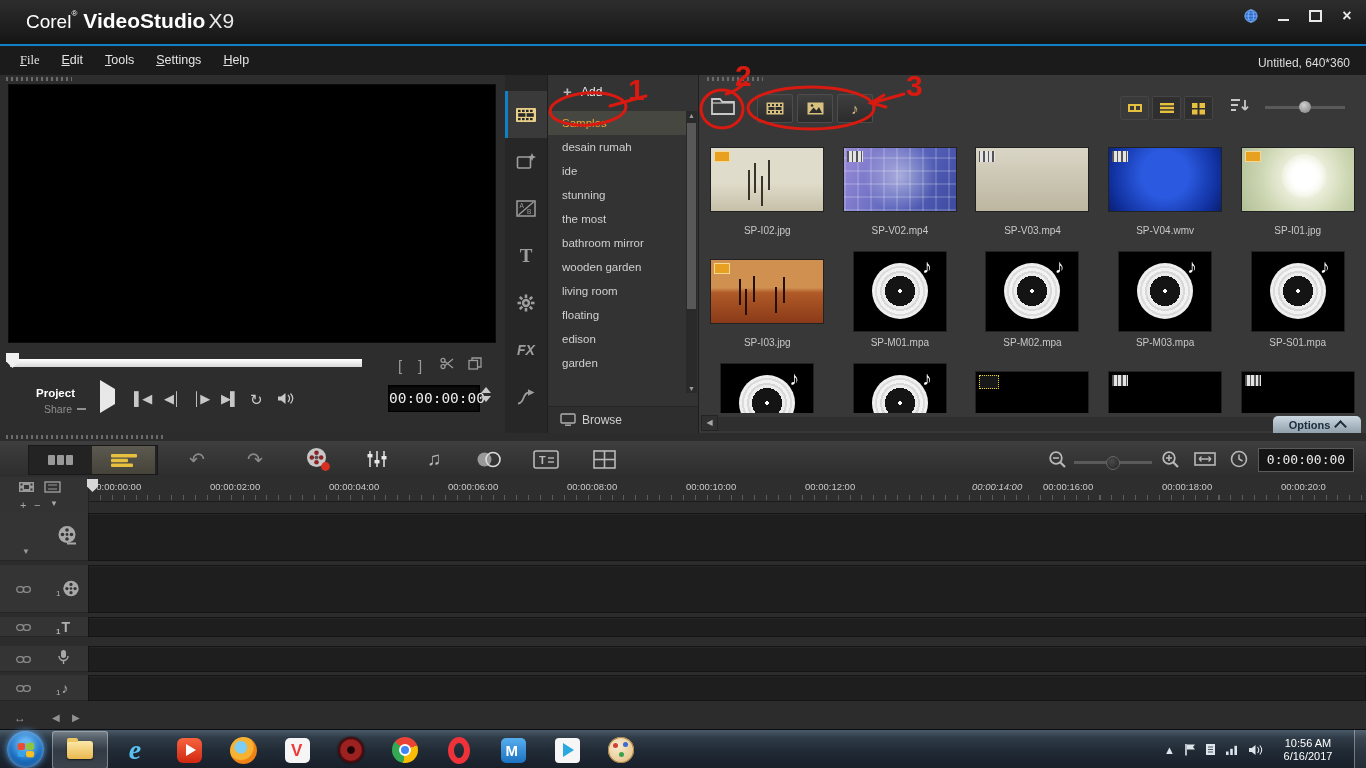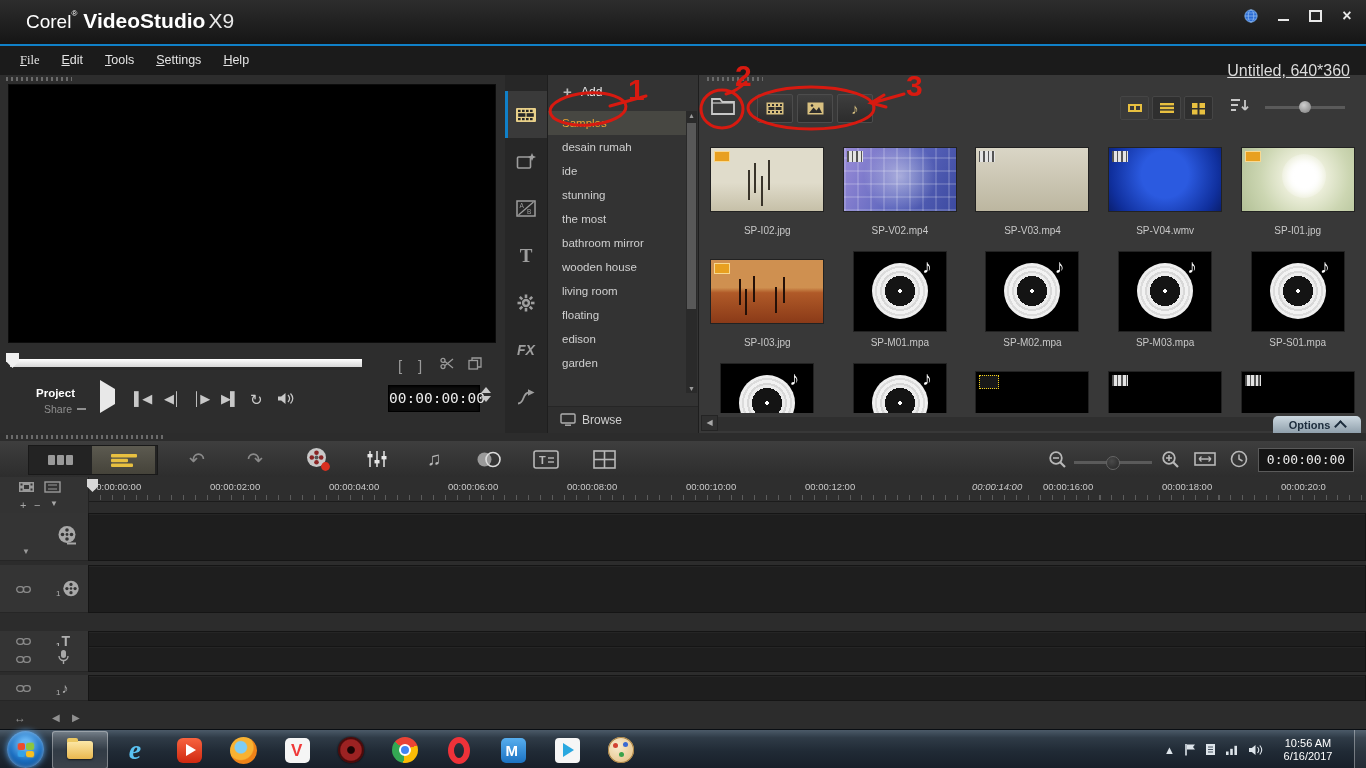--- a/index.html
+++ b/index.html
@@ -22,21 +22,21 @@
   .win-controls{position:absolute;right:12px;top:9px;display:flex;align-items:center;gap:18px;}
   .wc{color:#e8e8e8;display:flex;align-items:center;justify-content:center;width:14px;height:14px;}
   .wc-min i{display:block;width:11px;height:2px;background:#e8e8e8;margin-top:8px;}
   .wc-max i{display:block;width:9px;height:8px;border:2px solid #e8e8e8;}
   .wc-close{font-size:16px;font-weight:bold;}
 
   
   .menubar{position:absolute;top:46px;left:0;width:100%;height:29px;background:#1b1b1b;z-index:5;}
   .menu-item{display:inline-block;margin-left:22px;margin-top:7px;font-size:12.5px;color:#e4e4e4;}
   .menu-item:first-child{margin-left:20px;font-family:Liberation Serif, serif;}
-  .proj-info{position:absolute;right:16px;top:16px;font-size:16px;color:#dcdcdc;text-decoration:underline;}
+  .proj-info{position:absolute;right:16px;top:10px;font-size:12px;color:#dcdcdc;}
 
   
   .main{position:absolute;top:75px;left:0;width:1366px;height:358px;background:#2b2b2b;}
   .grip{position:absolute;height:4px;background-image:repeating-linear-gradient(90deg,#6a6a6a 0 2px,transparent 2px 5px);}
 
   
   .preview{position:absolute;left:0;top:0;width:505px;height:358px;background:#2d2d2d;border-right:1px solid #1e1e1e;}
   .video{position:absolute;left:8px;top:9px;width:486px;height:257px;background:#000;border:1px solid #0c0c0c;}
   .scrub-track{position:absolute;left:10px;top:284px;width:352px;height:8px;background:linear-gradient(#ffffff,#d8d8d8);}
   .scrub-thumb{position:absolute;left:6px;top:278px;width:13px;height:15px;background:#f0f0f0;
@@ -354,21 +354,21 @@
         <span class="add-plus">+</span>
         <span class="add-label">Add</span>
       </div>
       <div class="folder-list" id="folder-list">
           <div class="folder-item selected">Samples</div>
           <div class="folder-item">desain rumah</div>
           <div class="folder-item">ide</div>
           <div class="folder-item">stunning</div>
           <div class="folder-item">the most</div>
           <div class="folder-item">bathroom mirror</div>
-          <div class="folder-item">wooden house</div>
+          <div class="folder-item">wooden garden</div>
           <div class="folder-item">living room</div>
           <div class="folder-item">floating</div>
           <div class="folder-item">edison</div>
           <div class="folder-item">garden</div>
         </div>
       <div class="fscroll">
         <span class="sar" style="top:1px;">▲</span>
         <span class="sth"></span>
         <span class="sar" style="bottom:1px;">▼</span>
       </div>
@@ -776,21 +776,21 @@
                 <circle cx="11" cy="15" r="1.8"></circle>
                 <circle cx="6.5" cy="10.5" r="1.8"></circle>
                 <circle cx="15.5" cy="10.5" r="1.8"></circle>
                 <circle cx="11" cy="10.5" r="1.4"></circle>
               </g>
             </svg>
         </span>
       </div>
       <div class="tb"></div>
     </div>
-    <div class="track-row" style="top:198px;height:20px;">
+    <div class="track-row" style="top:184px;height:20px;">
       <div class="th">
         <span class="chain">
           <svg width="15" height="9" viewBox="0 0 15 9">
               <rect x="0.7" y="1.7" width="7" height="5.6" rx="2.8" fill="none" stroke="#8a8a8a" stroke-width="1.3"></rect>
               <rect x="7.3" y="1.7" width="7" height="5.6" rx="2.8" fill="none" stroke="#8a8a8a" stroke-width="1.3"></rect>
             </svg>
         </span>
         <span class="ticon" style="font-weight:bold;font-size:14px;"><span class="tnum">1</span>T</span>
       </div>
       <div class="tb"></div>

